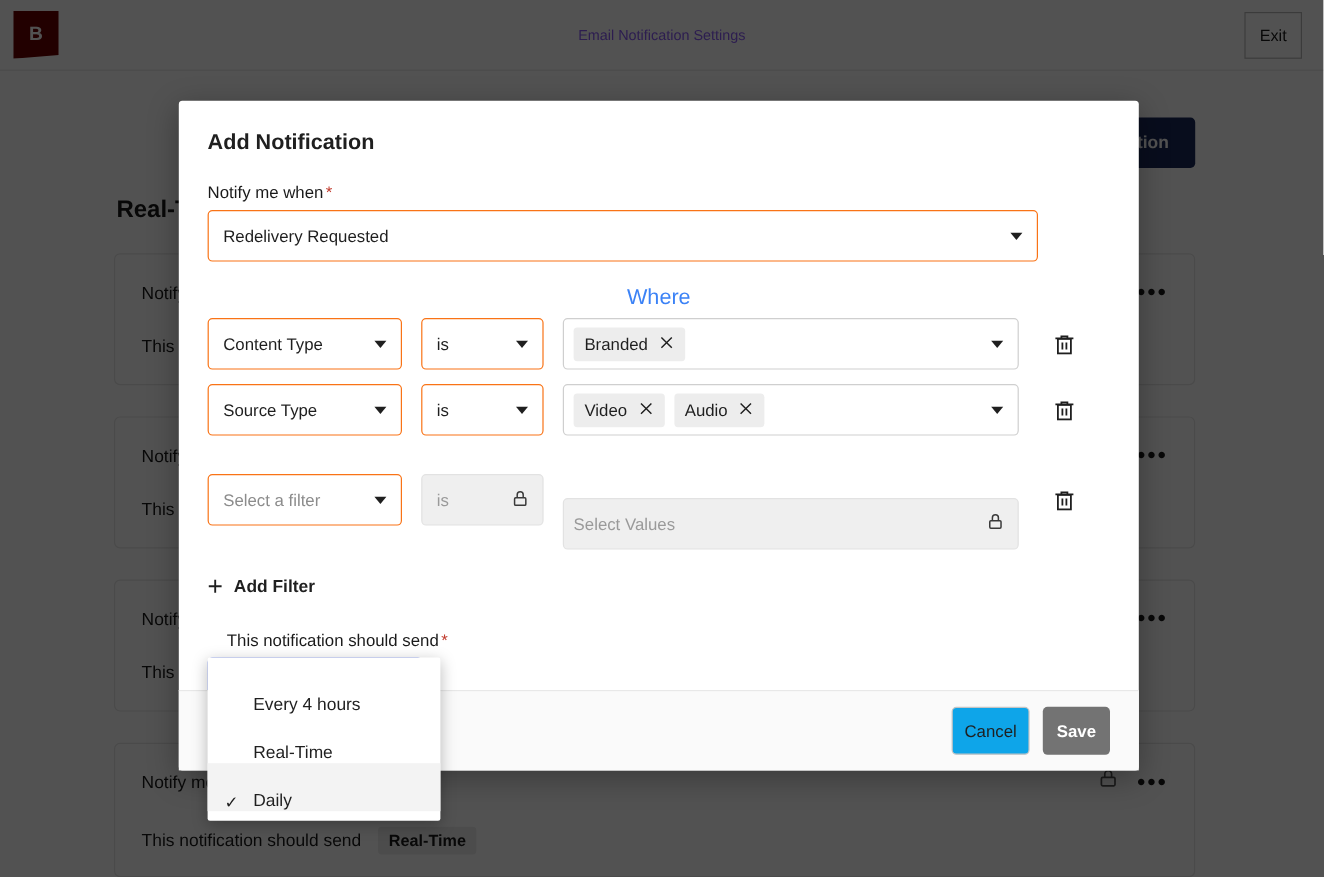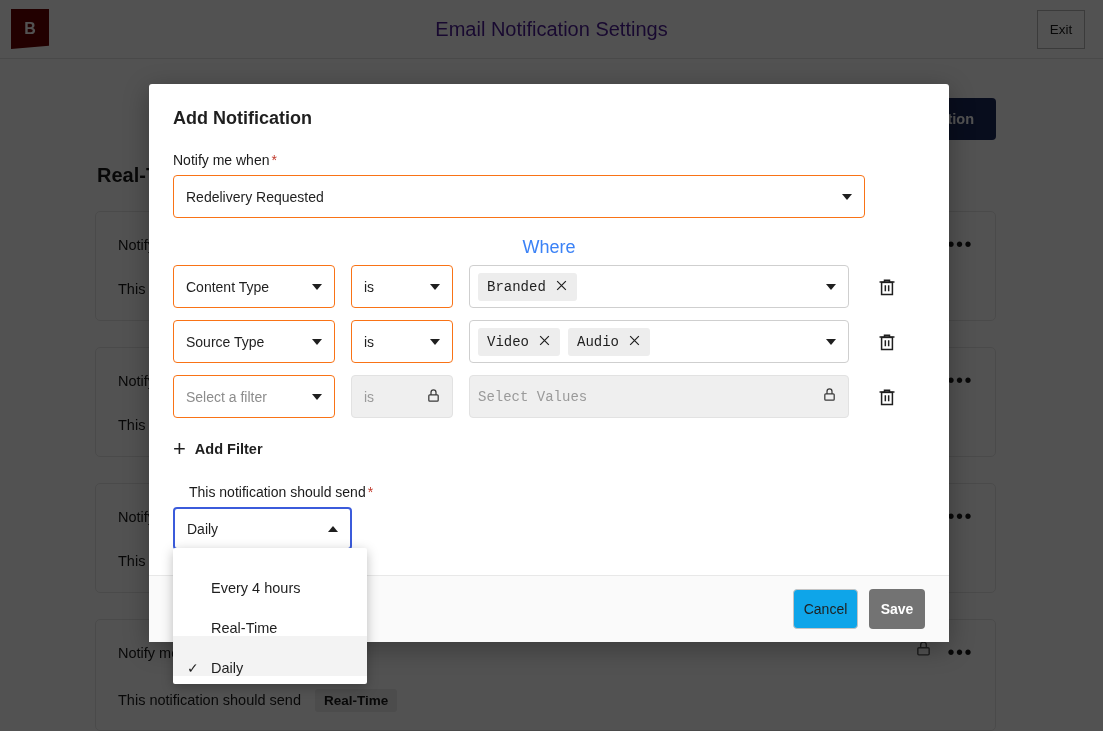--- a/index.html
+++ b/index.html
@@ -21,21 +21,21 @@
   }
   .logo {
     width: 38px; height: 40px; margin-left: 11px;
     background: #6b0000; color: #ffffff;
     display: flex; align-items: center; justify-content: center;
     font-size: 16px; font-weight: 700;
     clip-path: polygon(0 0, 100% 0, 100% 92%, 0 100%);
   }
   .topbar-title {
     position: absolute; left: 0; right: 0; text-align: center;
-    font-size: 20px; color: #4c1d95; font-weight: 400;
+    font-size: 12px; color: #8b5cf6; font-weight: 400;
   }
   .exit-btn {
     position: absolute; right: 18px; top: 10px;
     width: 48px; height: 39px;
     border: 1px solid #b9b9b9; border-radius: 0; background: #ffffff;
     font-size: 13.5px; color: #1a1a1a;
     display: flex; align-items: center; justify-content: center;
     cursor: pointer;
   }
 
@@ -105,34 +105,34 @@
   }
   .caret.up {
     border-top: none; border-bottom: 6px solid #1f1f1f;
   }
 
   .where-label { font-size: 18px; color: #3b82f6; margin: 19px 0 7px; text-align: center; }
 
   .filter-row { display: flex; align-items: center; gap: 16px; margin-bottom: 12px; }
   .f-field  { width: 162px; }
   .f-op     { width: 102px; }
-  .f-values { width: 380px; font-family: Liberation Mono, monospace; }
+  .f-values { width: 380px; }
 
   .select-box.disabled {
     background: #efefef; border-color: #e2e2e2; color: #9a9a9a; cursor: default;
   }
   .select-box.placeholder { color: #8c8c8c; }
 
   .values-box {
     position: relative; min-height: 43px; height: 43px;
     border: 1px solid #cfcfcf; border-radius: 4px; background: #ffffff;
     display: flex; align-items: center; gap: 8px; padding: 0 32px 0 8px;
     cursor: pointer;
   }
-  .values-box.disabled { background: #efefef; border-color: #e2e2e2; cursor: default; }
+  .values-box.disabled { background: #efefef; border-color: #e2e2e2; cursor: default; margin-top: 40px; }
 
   .chip {
     display: inline-flex; align-items: center; gap: 9px;
     background: #ededed; border-radius: 3px;
     padding: 6px 9px; font-size: 14px; color: #1f1f1f;
   }
   .chip-x { font-size: 14px; line-height: 1; cursor: pointer; color: #1f1f1f; }
 
   .lock-ic {
     position: absolute; right: 11px; top: 50%; transform: translateY(-50%);

